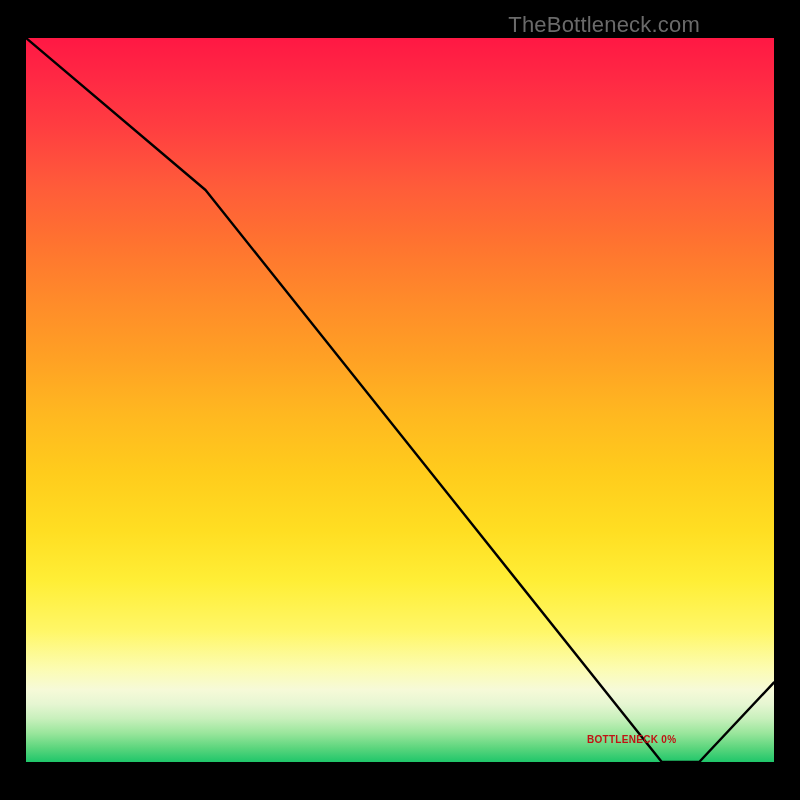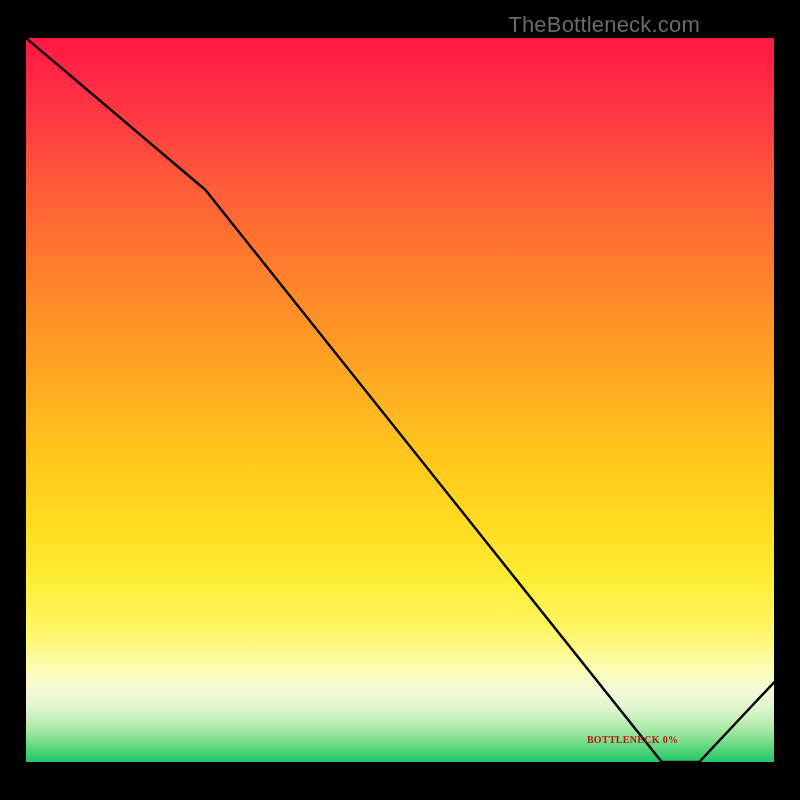--- a/index.html
+++ b/index.html
@@ -80,16 +80,16 @@
 
   <div class="watermark">TheBottleneck.com</div>
 
   <div class="plot">
 
     <svg class="curve" viewBox="0 0 748 724" preserveAspectRatio="none">
 
       <polyline id="curve-poly" fill="none" stroke-width="2.4" stroke-linejoin="round" stroke-linecap="round" stroke="#000000" points="0.0,0.0 179.5,152.0 635.8,724.0 673.2,724.0 748.0,644.4"></polyline>
     </svg>
 
-    <div class="baseline-label" id="baseline-label" style="left: 560.88px; top: 695.52px; font-family: Liberation Serif, serif;">BOTTLENECK 0%</div>
+    <div class="baseline-label" id="baseline-label" style="left: 560.88px; top: 695.52px;">BOTTLENECK 0%</div>
   </div>
 
 </div>
 
 </body></html>

